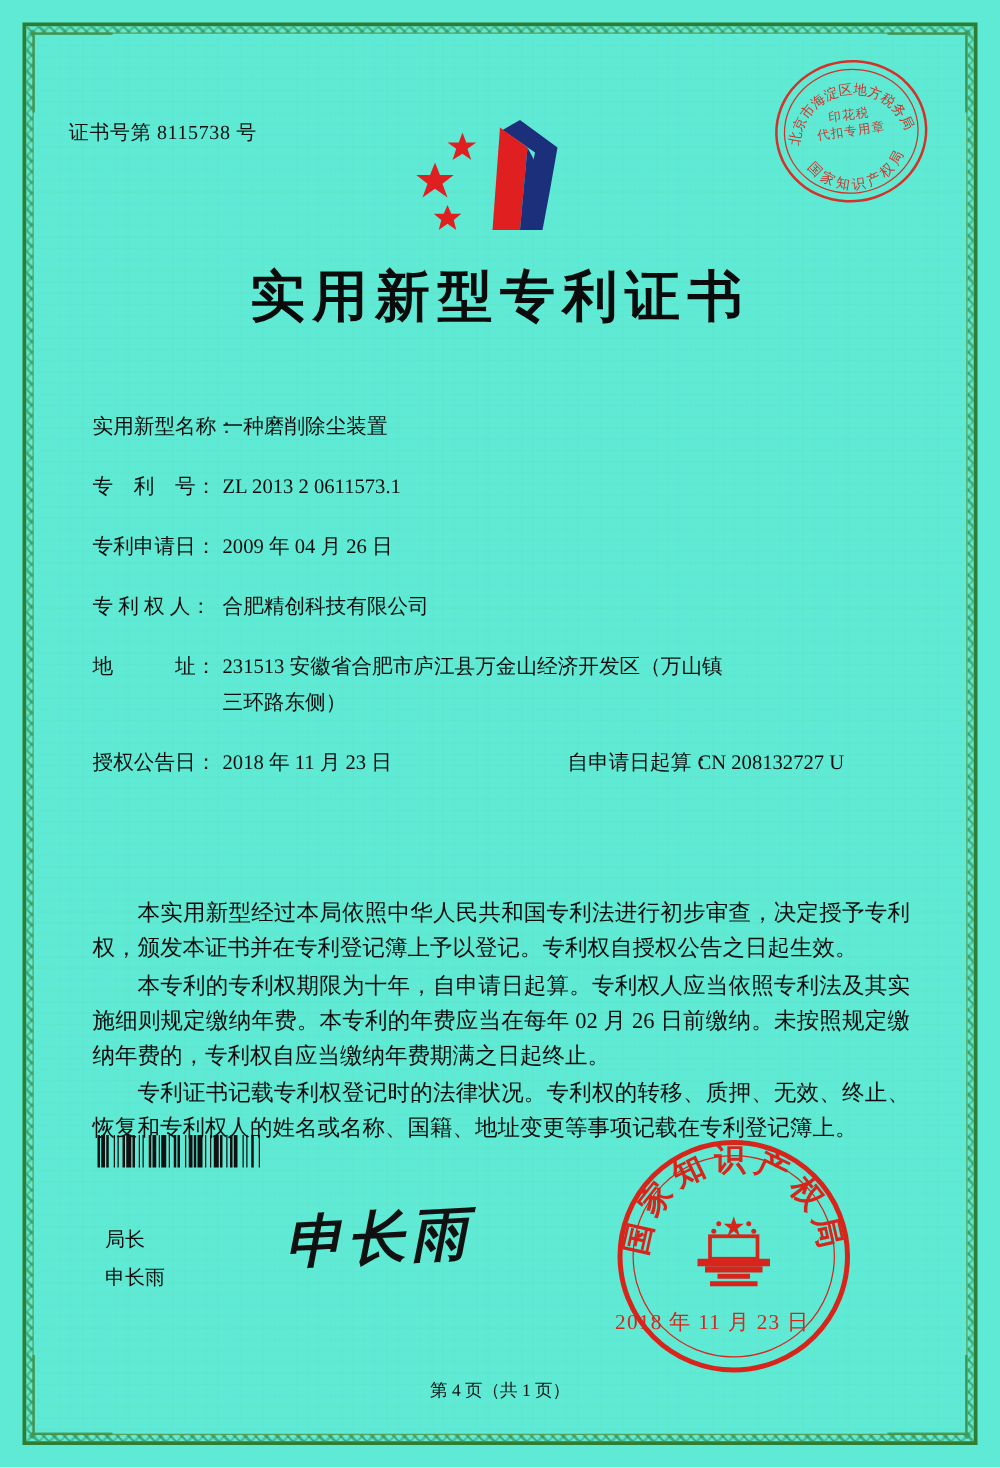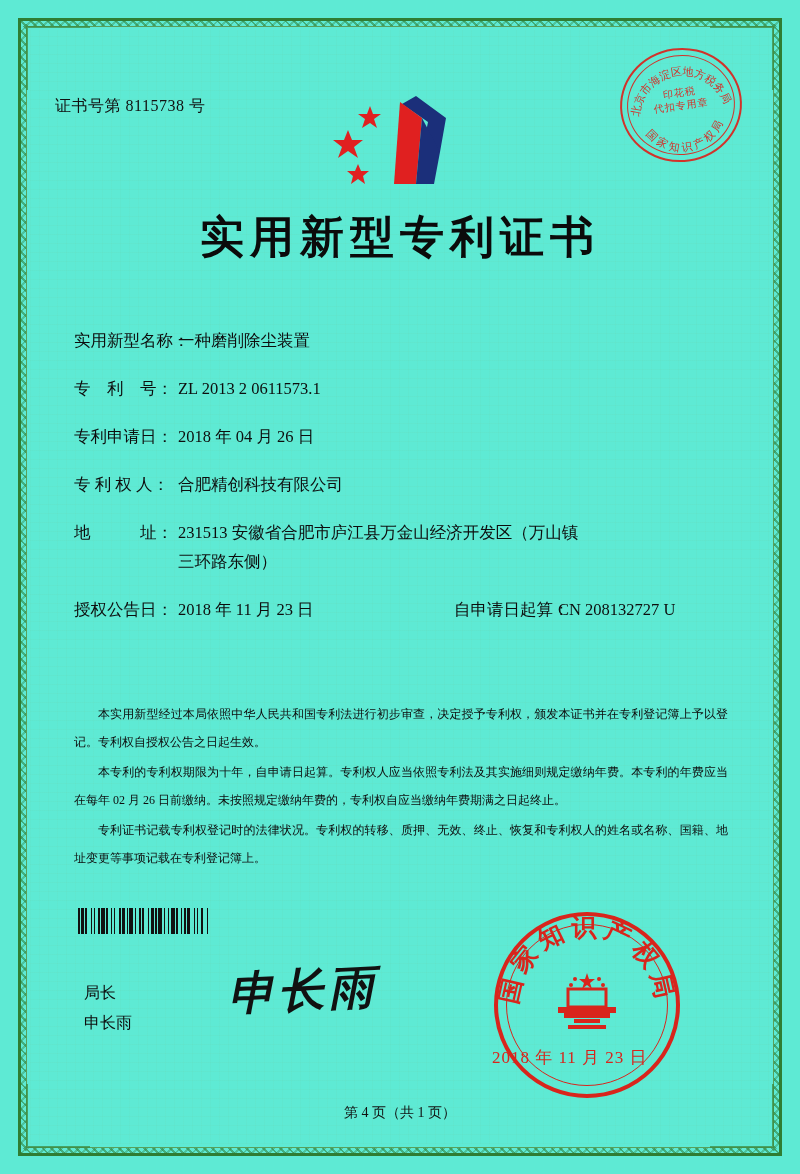--- a/index.html
+++ b/index.html
@@ -174,23 +174,23 @@
     flex: 0 0 380px;
     display: flex;
   }
   .row-split .right {
     display: flex;
   }
 
   .paragraphs {
     position: absolute;
     left: 74px;
-    top: 700px;
+    top: 716px;
     width: 654px;
-    font-size: 12px;
+    font-size: 18px;
     line-height: 28px;
     color: #0d0d0d;
     text-align: justify;
   }
   .paragraphs p {
     margin: 0 0 2px 0;
     text-indent: 2em;
   }
 
   .barcode {
@@ -334,21 +334,21 @@
       </div>
 
 
       <div class="field-row">
         <div class="field-label">专　利　号：</div>
         <div class="field-value">ZL 2013 2 0611573.1</div>
       </div>
 
       <div class="field-row">
         <div class="field-label">专利申请日：</div>
-        <div class="field-value">2018 年 04 月 26 日</div>
+        <div class="field-value">2009 年 04 月 26 日</div>
       </div>
 
       <div class="field-row">
         <div class="field-label">专 利 权 人：</div>
         <div class="field-value">合肥精创科技有限公司</div>
       </div>
 
       <div class="field-row">
         <div class="field-label">地　　　址：</div>
         <div class="field-value">

